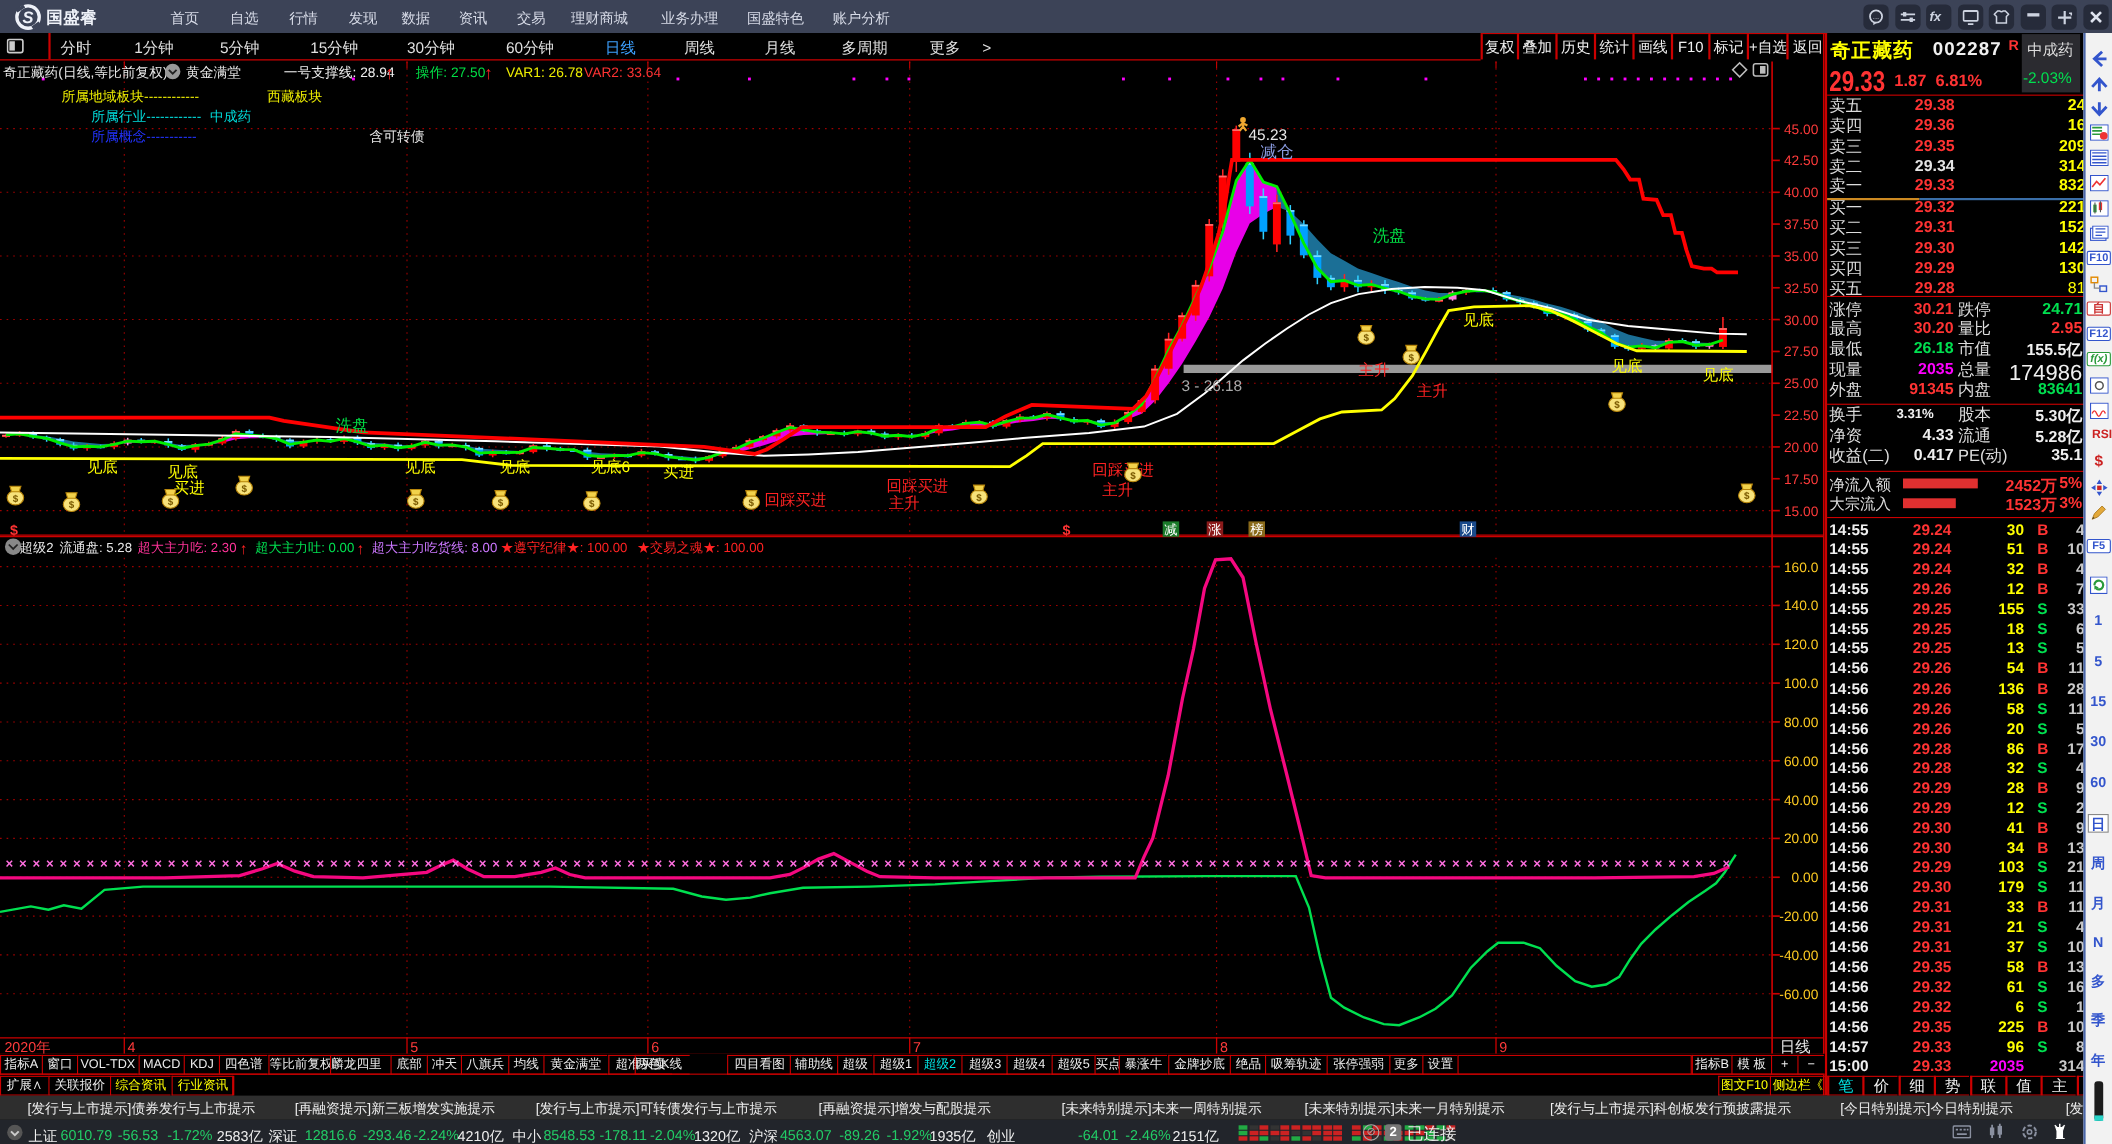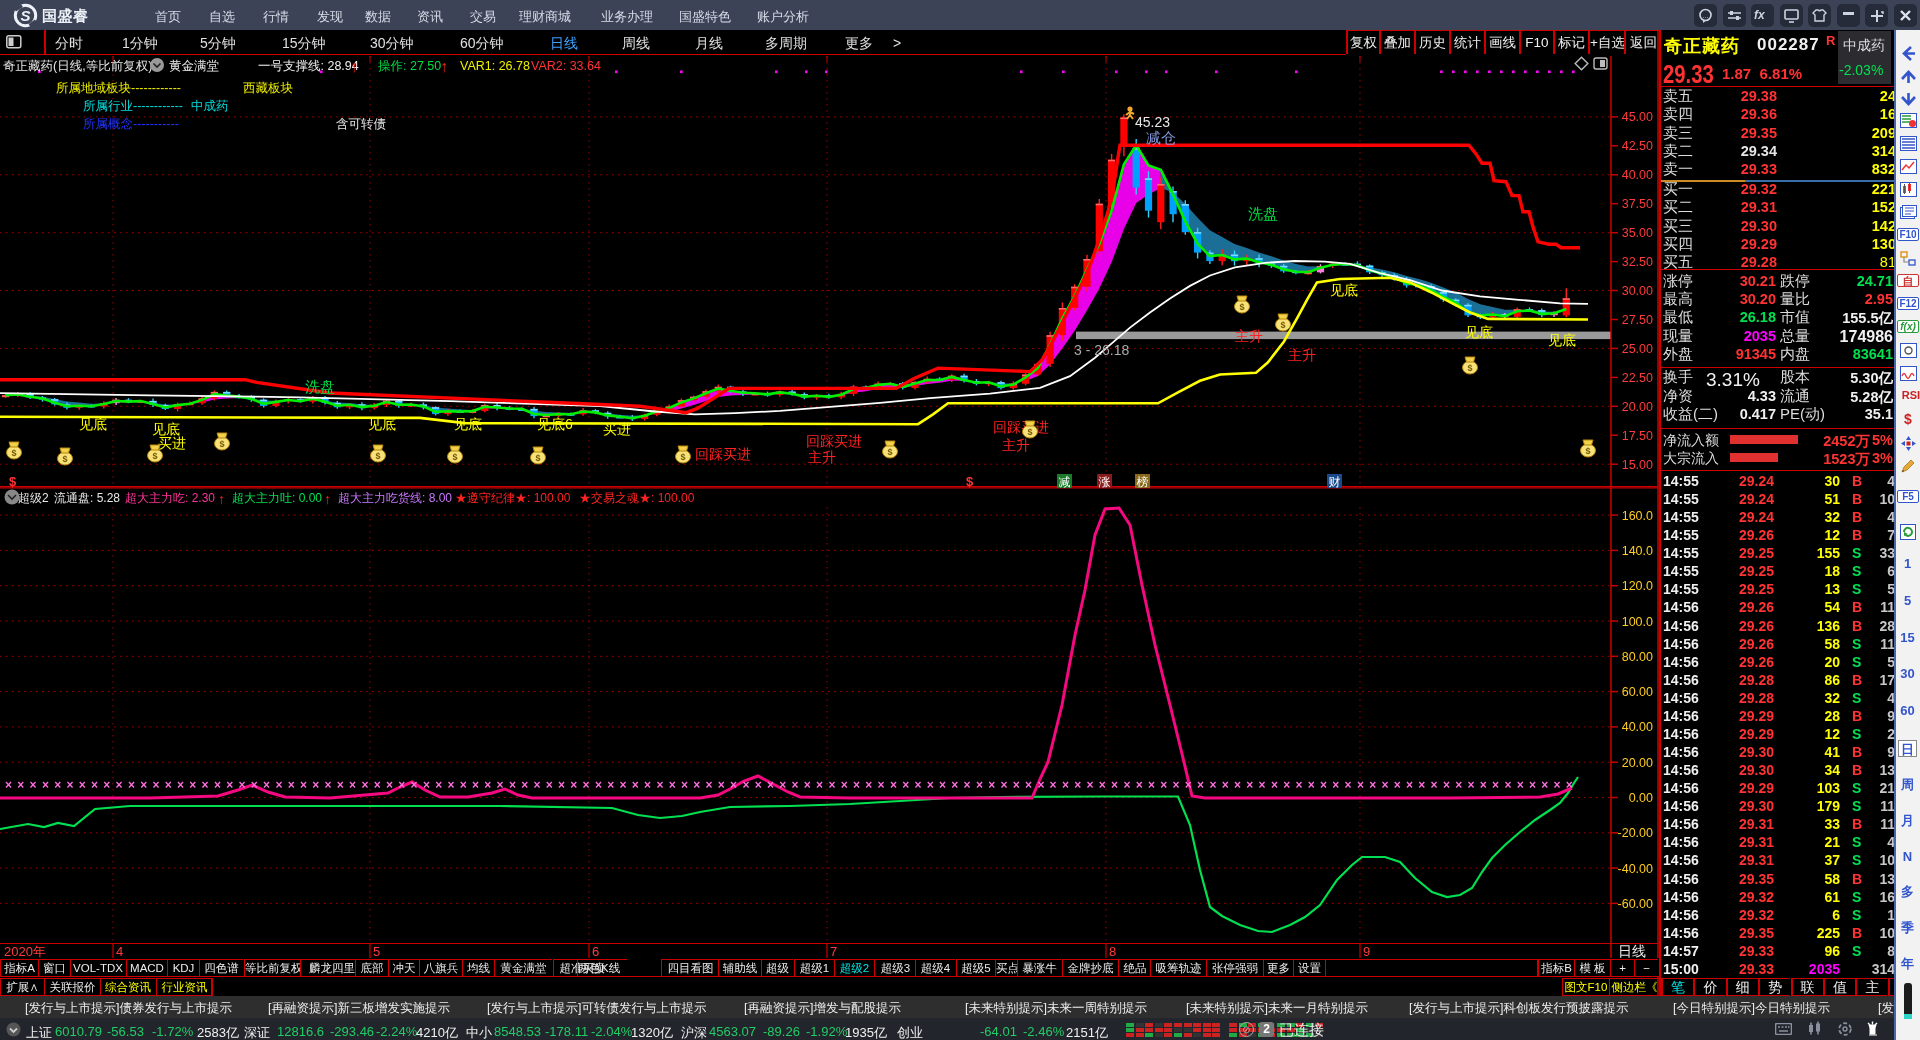--- a/index.html
+++ b/index.html
@@ -947,28 +947,28 @@
 <div class="a" style="left:1706px;top:290.5px;width:70px;font-size:14.5px;font-weight:bold;color:#ff3333;text-align:right">30.20</div>
 <div class="a" style="left:1780px;top:289.5px;font-size:15px;color:#dddddd">量比</div>
 <div class="a" style="left:1818px;top:290.5px;width:75px;font-size:14.5px;font-weight:bold;color:#ff3333;text-align:right">2.95</div>
 <div class="a" style="left:1663px;top:308px;font-size:15px;color:#dddddd">最低</div>
 <div class="a" style="left:1706px;top:309px;width:70px;font-size:14.5px;font-weight:bold;color:#00e050;text-align:right">26.18</div>
 <div class="a" style="left:1780px;top:308px;font-size:15px;color:#dddddd">市值</div>
 <div class="a" style="left:1818px;top:309px;width:75px;font-size:14.5px;font-weight:bold;color:#f0f0f0;text-align:right">155.5亿</div>
 <div class="a" style="left:1663px;top:326.5px;font-size:15px;color:#dddddd">现量</div>
 <div class="a" style="left:1706px;top:327.5px;width:70px;font-size:14.5px;font-weight:bold;color:#ff00ff;text-align:right">2035</div>
 <div class="a" style="left:1780px;top:326.5px;font-size:15px;color:#dddddd">总量</div>
-<div class="a" style="left:1818px;top:327.5px;width:75px;font-size:16px;font-weight:bold;color:#f0f0f0;text-align:right">174986</div>
+<div class="a" style="left:1818px;top:327.5px;width:75px;font-size:20px;font-weight:normal;color:#f0f0f0;text-align:right">174986</div>
 <div class="a" style="left:1663px;top:345px;font-size:15px;color:#dddddd">外盘</div>
 <div class="a" style="left:1706px;top:346px;width:70px;font-size:14.5px;font-weight:bold;color:#ff3333;text-align:right">91345</div>
 <div class="a" style="left:1780px;top:345px;font-size:15px;color:#dddddd">内盘</div>
 <div class="a" style="left:1818px;top:346px;width:75px;font-size:14.5px;font-weight:bold;color:#00e050;text-align:right">83641</div>
 <div class="a" style="left:1661px;top:367px;width:236px;height:1px;background:#cc0000"></div>
 <div class="a" style="left:1663px;top:368px;font-size:15px;color:#dddddd">换手</div>
-<div class="a" style="left:1706px;top:369px;width:70px;font-size:19px;font-weight:normal;color:#f0f0f0;text-align:left">3.31%</div>
+<div class="a" style="left:1706px;top:369px;width:70px;font-size:12px;font-weight:bold;color:#f0f0f0;text-align:center">3.31%</div>
 <div class="a" style="left:1780px;top:368px;font-size:15px;color:#dddddd">股本</div>
 <div class="a" style="left:1818px;top:369px;width:75px;font-size:14.5px;font-weight:bold;color:#f0f0f0;text-align:right">5.30亿</div>
 <div class="a" style="left:1663px;top:386.5px;font-size:15px;color:#dddddd">净资</div>
 <div class="a" style="left:1706px;top:387.5px;width:70px;font-size:14.5px;font-weight:bold;color:#f0f0f0;text-align:right">4.33</div>
 <div class="a" style="left:1780px;top:386.5px;font-size:15px;color:#dddddd">流通</div>
 <div class="a" style="left:1818px;top:387.5px;width:75px;font-size:14.5px;font-weight:bold;color:#f0f0f0;text-align:right">5.28亿</div>
 <div class="a" style="left:1663px;top:405px;font-size:15px;color:#dddddd">收益(二)</div>
 <div class="a" style="left:1706px;top:406px;width:70px;font-size:14.5px;font-weight:bold;color:#f0f0f0;text-align:right">0.417</div>
 <div class="a" style="left:1780px;top:405px;font-size:15px;color:#dddddd">PE(动)</div>
 <div class="a" style="left:1818px;top:406px;width:75px;font-size:14.5px;font-weight:bold;color:#f0f0f0;text-align:right">35.1</div>
@@ -1130,21 +1130,21 @@
 <div class="a" style="left:1855.4000000000005px;top:978px;width:32px;height:18px;border-left:2px solid #cc0000;border-top:1px solid #cc0000;border-bottom:1px solid #cc0000;color:#f0f0f0;font-size:14px;text-align:center;line-height:17px">主</div>
 <div class="a" style="left:1887.8000000000006px;top:978px;width:32px;height:18px;border-left:2px solid #cc0000;border-top:1px solid #cc0000;border-bottom:1px solid #cc0000;color:#f0f0f0;font-size:14px;text-align:center;line-height:17px">筹</div>
 <div class="a" style="left:0;top:958px;width:1659px;height:19px;background:#000;border-bottom:1px solid #cc0000"></div>
 <div class="a" style="left:0px;top:959px;width:38px;height:18px;border:1px solid #cc0000;border-right:none;color:#ececec;font-size:11.5px;text-align:center;line-height:17px;white-space:nowrap;overflow:hidden">指标A</div>
 <div class="a" style="left:38px;top:959px;width:32px;height:18px;border:1px solid #cc0000;border-right:none;color:#ececec;font-size:11.5px;text-align:center;line-height:17px;white-space:nowrap;overflow:hidden">窗口</div>
 <div class="a" style="left:70px;top:959px;width:55px;height:18px;border:1px solid #cc0000;border-right:none;color:#ececec;font-size:11.5px;text-align:center;line-height:17px;white-space:nowrap;overflow:hidden">VOL-TDX</div>
 <div class="a" style="left:126px;top:959px;width:41px;height:18px;border:1px solid #cc0000;border-right:none;color:#ececec;font-size:11.5px;text-align:center;line-height:17px;white-space:nowrap;overflow:hidden">MACD</div>
 <div class="a" style="left:167px;top:959px;width:32px;height:18px;border:1px solid #cc0000;border-right:none;color:#ececec;font-size:11.5px;text-align:center;line-height:17px;white-space:nowrap;overflow:hidden">KDJ</div>
 <div class="a" style="left:199px;top:959px;width:44px;height:18px;border:1px solid #cc0000;border-right:none;color:#ececec;font-size:11.5px;text-align:center;line-height:17px;white-space:nowrap;overflow:hidden">四色谱</div>
 <div class="a" style="left:244px;top:959px;width:56px;height:18px;border:1px solid #cc0000;border-right:none;color:#ececec;font-size:11.5px;text-align:center;line-height:17px;white-space:nowrap;overflow:hidden">等比前复权</div>
-<div class="a" style="left:300px;top:959px;width:55px;height:18px;border:1px solid #cc0000;border-right:none;color:#ececec;font-size:11.5px;text-align:right;line-height:17px;white-space:nowrap;overflow:hidden">麟龙四里</div>
+<div class="a" style="left:300px;top:959px;width:55px;height:18px;border:1px solid #cc0000;border-right:none;color:#ececec;font-size:11.5px;text-align:left;line-height:17px;white-space:nowrap;overflow:hidden">麟龙四里</div>
 <div class="a" style="left:355px;top:959px;width:33px;height:18px;border:1px solid #cc0000;border-right:none;color:#ececec;font-size:11.5px;text-align:center;line-height:17px;white-space:nowrap;overflow:hidden">底部</div>
 <div class="a" style="left:388px;top:959px;width:31px;height:18px;border:1px solid #cc0000;border-right:none;color:#ececec;font-size:11.5px;text-align:center;line-height:17px;white-space:nowrap;overflow:hidden">冲天</div>
 <div class="a" style="left:419px;top:959px;width:43px;height:18px;border:1px solid #cc0000;border-right:none;color:#ececec;font-size:11.5px;text-align:center;line-height:17px;white-space:nowrap;overflow:hidden">八旗兵</div>
 <div class="a" style="left:462px;top:959px;width:32px;height:18px;border:1px solid #cc0000;border-right:none;color:#ececec;font-size:11.5px;text-align:center;line-height:17px;white-space:nowrap;overflow:hidden">均线</div>
 <div class="a" style="left:494px;top:959px;width:58px;height:18px;border:1px solid #cc0000;border-right:none;color:#ececec;font-size:11.5px;text-align:center;line-height:17px;white-space:nowrap;overflow:hidden">黄金满堂</div>
 <div class="a" style="left:553px;top:959px;width:58px;height:18px;border:1px solid #cc0000;border-right:none;color:#ececec;font-size:11.5px;text-align:center;line-height:17px;white-space:nowrap;overflow:hidden">超准买卖</div>
 <div class="a" style="left:577px;top:959px;width:50px;height:18px;border:1px solid #cc0000;border-right:none;color:#ececec;font-size:11.5px;text-align:left;line-height:17px;white-space:nowrap;overflow:hidden">两色K线</div>
 <div class="a" style="left:661px;top:959px;width:58px;height:18px;border:1px solid #cc0000;border-right:none;color:#ececec;font-size:11.5px;text-align:center;line-height:17px;white-space:nowrap;overflow:hidden">四目看图</div>
 <div class="a" style="left:718px;top:959px;width:43px;height:18px;border:1px solid #cc0000;border-right:none;color:#ececec;font-size:11.5px;text-align:center;line-height:17px;white-space:nowrap;overflow:hidden">辅助线</div>
 <div class="a" style="left:761px;top:959px;width:32px;height:18px;border:1px solid #cc0000;border-right:none;color:#ececec;font-size:11.5px;text-align:center;line-height:17px;white-space:nowrap;overflow:hidden">超级</div>

